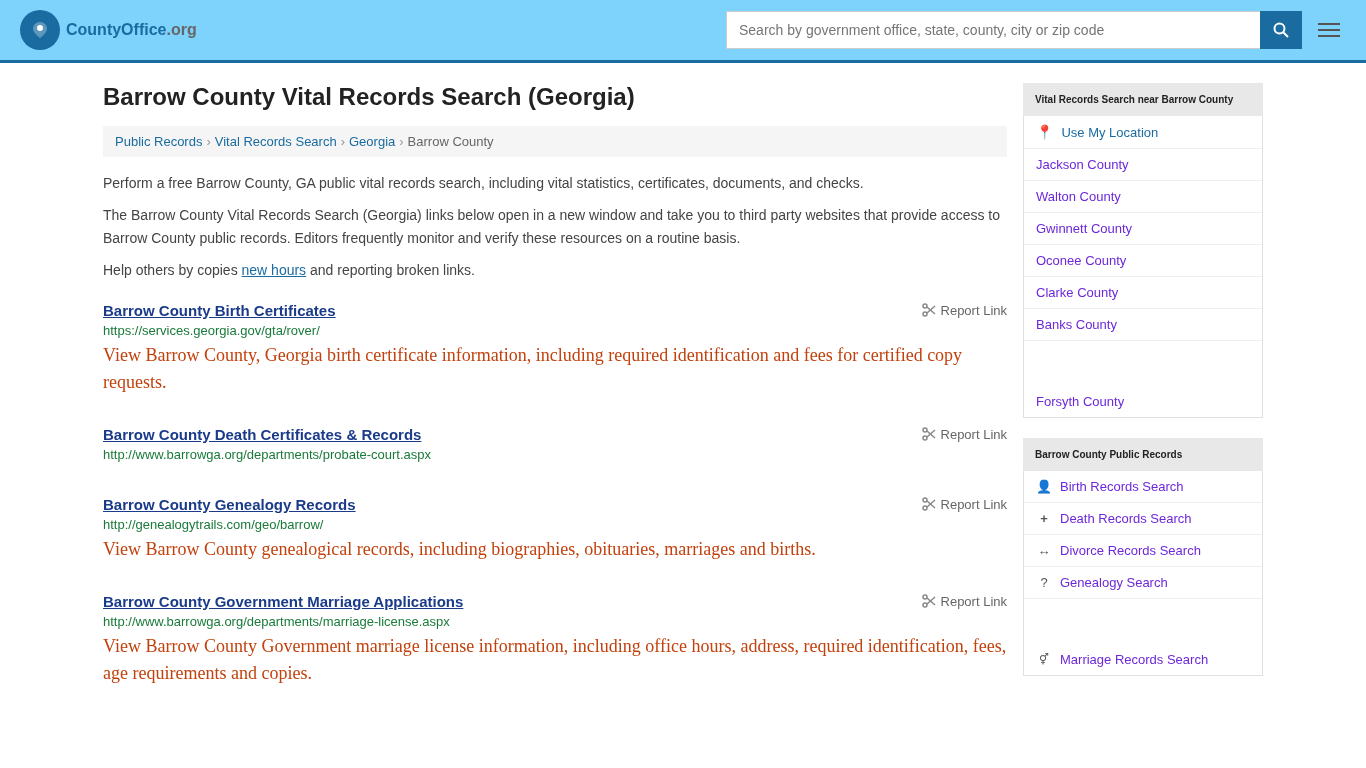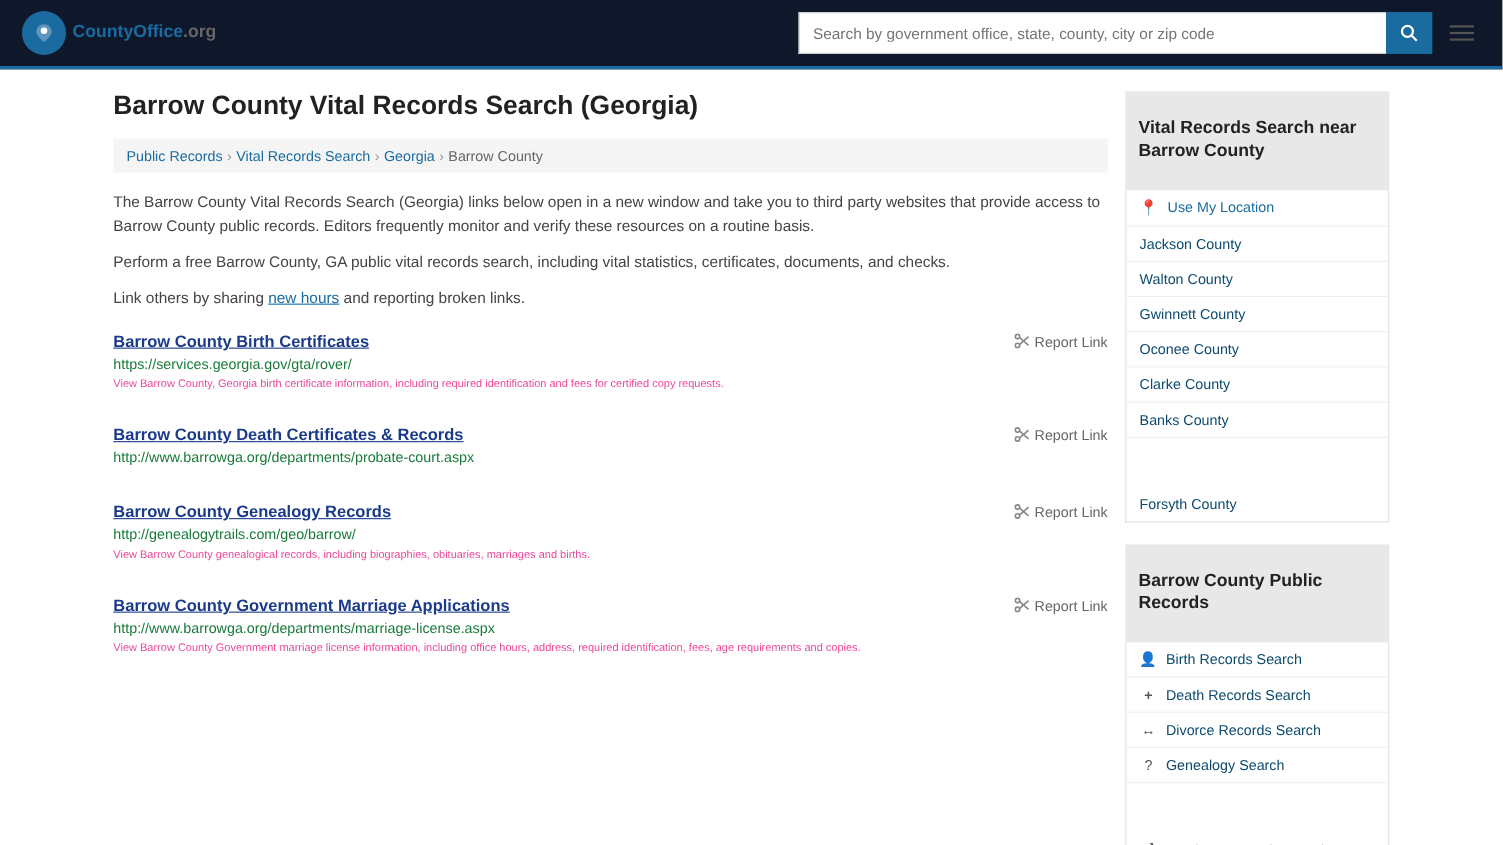--- a/index.html
+++ b/index.html
@@ -1,20 +1,20 @@
 <!DOCTYPE html>
 <html><head>
   <meta charset="utf-8">
   <style>
     * { box-sizing: border-box; margin: 0; padding: 0; }
     body { font-family: Arial, sans-serif; font-size: 14px; color: #333; background: #fff; }
 
     
     #header {
-      background: #0f172a;
+      background: #7dd3fc;
       border-bottom: 3px solid #1a6ba0;
       padding: 10px 20px;
       display: flex;
       align-items: center;
       gap: 20px;
     }
     #logo-area {
       display: flex;
       align-items: center;
       gap: 6px;
@@ -155,57 +155,58 @@
       cursor: pointer;
       background: none;
       border: none;
     }
     .record-url {
       color: #197a3a;
       font-size: 13px;
       margin-bottom: 4px;
     }
     .record-desc {
-      font-size: 10px;
-      color: #ec4899;
+      font-size: 18px;
+      color: #c2410c;
       line-height: 1.5;
+      font-family: Liberation Serif, serif;
     }
 
     
     #right-sidebar {
       width: 240px;
       flex-shrink: 0;
     }
     .sidebar-section {
       margin-bottom: 20px;
     }
     .sidebar-header {
       background: #e8e8e8;
-      padding: 24px 12px;
-      font-size: 16px;
+      padding: 10px 12px;
+      font-size: 10px;
       font-weight: bold;
       color: #222;
       margin-bottom: 0;
       line-height: 1.3;
     }
     .sidebar-list {
       border: 1px solid #e0e0e0;
       border-top: none;
     }
     .sidebar-list-item {
       padding: 8px 12px;
       border-bottom: 1px solid #eee;
       display: flex;
       align-items: center;
       gap: 8px;
       font-size: 13px;
     }
     .sidebar-list-item:last-child { border-bottom: none; margin-top: 45px; }
     .sidebar-list-item a {
-      color: #0c4a6e;
+      color: #6d28d9;
       text-decoration: none;
     }
 
     
     .pr-icon { width: 16px; text-align: center; color: #555; font-size: 13px; }
   </style>
 </head>
 <body>
 
 <header id="header">
@@ -245,24 +246,24 @@
     <nav id="breadcrumb">
       <a href="#">Public Records</a>
       <span class="breadcrumb-sep">›</span>
       <a href="#">Vital Records Search</a>
       <span class="breadcrumb-sep">›</span>
       <a href="#">Georgia</a>
       <span class="breadcrumb-sep">›</span>
       <span>Barrow County</span>
     </nav>
 
+    <p class="description-text">Perform a free Barrow County, GA public vital records search, including vital statistics, certificates, documents, and checks.</p>
     <p class="description-text">The Barrow County Vital Records Search (Georgia) links below open in a new window and take you to third party websites that provide access to Barrow County public records. Editors frequently monitor and verify these resources on a routine basis.</p>
-    <p class="description-text">Perform a free Barrow County, GA public vital records search, including vital statistics, certificates, documents, and checks.</p>
     <p class="description-text">
-      <span>Link others by sharing </span><a href="#">new hours</a><span> and reporting broken links.</span>
+      <span>Help others by copies </span><a href="#">new hours</a><span> and reporting broken links.</span>
     </p>
 
     <div id="records-list">
 
       <div class="record-item">
         <div class="record-title-row">
           <a class="record-title" href="#">Barrow County Birth Certificates</a>
           <button class="report-link-btn">
             <svg width="14" height="14" viewBox="0 0 14 14" fill="none" stroke="#888" stroke-width="1.5">
               <circle cx="3" cy="3" r="2"></circle>

